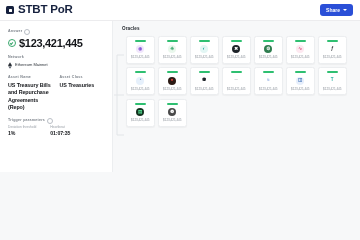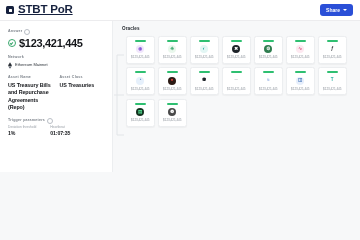--- a/index.html
+++ b/index.html
@@ -21,21 +21,21 @@
   }
   .brand{display:flex;align-items:center;gap:4px;}
   .logo-mark{
     width:8px;height:8px;border-radius:1.5px;background:#16213e;
     position:relative;flex:0 0 auto;
   }
   .logo-mark:after{
     content:"";position:absolute;left:2.5px;top:2.5px;width:3px;height:3px;
     background:#ffffff;border-radius:0.5px;
   }
-  .app-title{font-size:11.5px;font-weight:700;letter-spacing:-0.2px;color:#16213e;line-height:1;text-decoration:underline;}
+  .app-title{font-size:11.5px;font-weight:700;letter-spacing:-0.2px;color:#16213e;line-height:1;}
   .share-btn{
     background:#2a4fd7;color:#fff;border:none;border-radius:3px;
     height:12px;padding:0 6px;display:flex;align-items:center;gap:3px;
     font-size:5px;font-weight:600;font-family:"Liberation Sans", sans-serif;
     cursor:pointer;line-height:1;
   }
   .chev{width:0;height:0;border-left:2px solid transparent;border-right:2px solid transparent;border-top:2.4px solid #ffffff;}
 
   
   .body{flex:1;display:flex;min-height:0;position:relative;}

